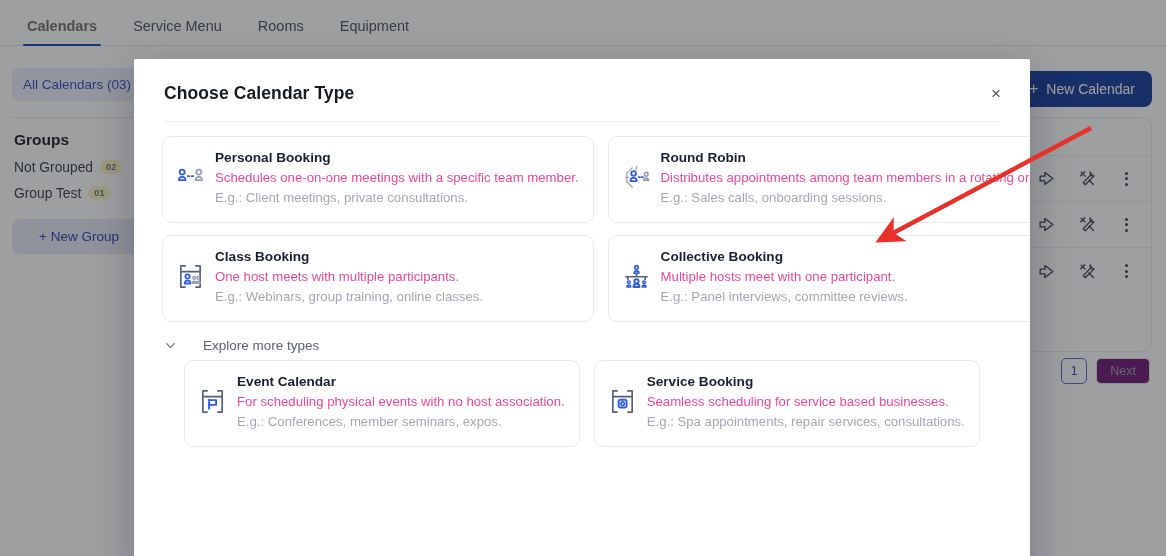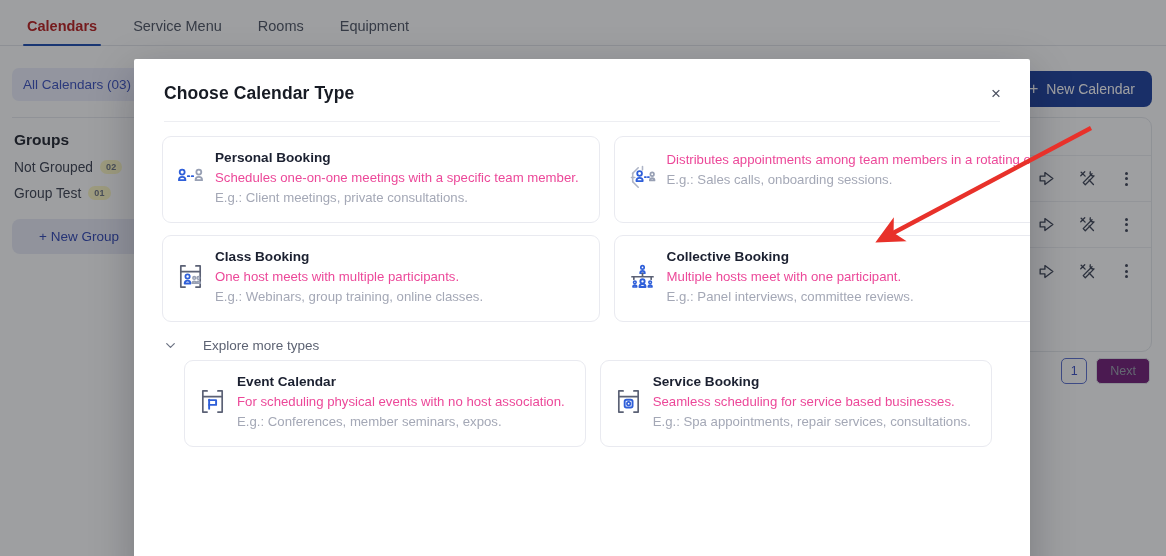--- a/index.html
+++ b/index.html
@@ -16,21 +16,21 @@
 
   .tabbar {
     position: absolute; left: 0; top: 0; width: 1166px; height: 46px;
     border-bottom: 1px solid #e3e5ea; background: #fff;
     display: flex; align-items: flex-end; padding-left: 13px; gap: 8px;
   }
   .tab {
     position: relative; padding: 0 14px 11px 14px;
     font-size: 14.5px; color: #4d5463; cursor: pointer; white-space: nowrap;
   }
-  .tab.active { color: #b91c1c; font-weight: 600; }
+  .tab.active { color: #737373; font-weight: 600; }
   .tab.active::after {
     content: ""; position: absolute; left: 10px; right: 10px; bottom: -1px;
     height: 2.5px; background: #1b4bb0; border-radius: 2px;
   }
 
   .content { position: absolute; left: 0; top: 46px; right: 0; bottom: 0; background: #fff; }
 
   
   .rail { position: absolute; left: 12px; top: 22px; width: 134px; }
   .all-cal {
@@ -104,21 +104,21 @@
     display: flex; align-items: center; justify-content: center; cursor: pointer;
     color: #4b5161; font-size: 17px; line-height: 1;
   }
   .m-div { height: 1px; background: #edeef2; margin: 17px 30px 0 30px; }
 
   .grid { padding: 14px 28px 0 28px; display: grid; grid-template-columns: 1fr 1fr; gap: 12px 14px; }
   .grid.sub { padding: 7px 50px 0 50px; }
 
   .card {
     border: 1px solid #e9eaf0; border-radius: 9px; background: #fff;
-    padding: 13px 20px 14px 14px; display: flex; gap: 11px; align-items: flex-start;
+    padding: 13px 14px 14px 14px; display: flex; gap: 11px; align-items: flex-start;
     cursor: pointer; min-height: 78px;
   }
   .card-ic { width: 27px; height: 27px; flex: none; margin-top: 14px; }
   .card-ic svg { width: 100%; height: 100%; display: block; }
   .card-tx { min-width: 0; }
   .c-title { font-size: 13.6px; font-weight: 700; color: #1b2030; margin-bottom: 3px; }
   .c-desc { font-size: 13.2px; color: #ec4899; line-height: 1.52; white-space: nowrap; }
   .c-eg { font-size: 13.2px; color: #a4a8b6; line-height: 1.52; white-space: nowrap; }
 
   .explore {
@@ -273,20 +273,21 @@
             <path d="M8.2 3.3 3.3 8.2M8.2 20.7 3.3 15.8M2.2 12h3M12 2.2v3" stroke="#aeb4c6"></path>
             <path d="M3.3 8.2 3.3 15.8" stroke="#aeb4c6"></path>
             <circle cx="9.4" cy="8.4" r="2.1" stroke="#2f5fd9" stroke-width="1.6"></circle>
             <path d="M6.6 15.2c0-1.6 1.2-2.8 2.8-2.8s2.8 1.2 2.8 2.8z" stroke="#2f5fd9" stroke-width="1.6"></path>
             <circle cx="20.6" cy="9.1" r="1.6" stroke="#98a0b4" stroke-width="1.5"></circle>
             <path d="M18.5 14.6c0-1.2.9-2.1 2.1-2.1s2.1.9 2.1 2.1z" stroke="#98a0b4" stroke-width="1.5"></path>
             <path d="M14 11.6h1.1M16.7 11.6h1.1" stroke="#2f5fd9" stroke-width="1.5"></path>
           </svg>
         </span>
         <span class="card-tx">
+          <span class="c-title" style="display:block">Round Robin</span>
           <span class="c-desc" style="display:block">Distributes appointments among team members in a rotating order.</span>
           <span class="c-eg" style="display:block">E.g.: Sales calls, onboarding sessions.</span>
         </span>
       </div>
 
       <div class="card">
         <span class="card-ic">
           <svg viewBox="0 0 24 24" fill="none" stroke-linecap="round" stroke-linejoin="round" stroke-width="1.5">
             <path d="M7.2 2.6H3.4v18.8h3.8M16.8 2.6h3.8v18.8h-3.8" stroke="#5b6175"></path>
             <path d="M3.4 7.6h17.2" stroke="#5b6175"></path>

